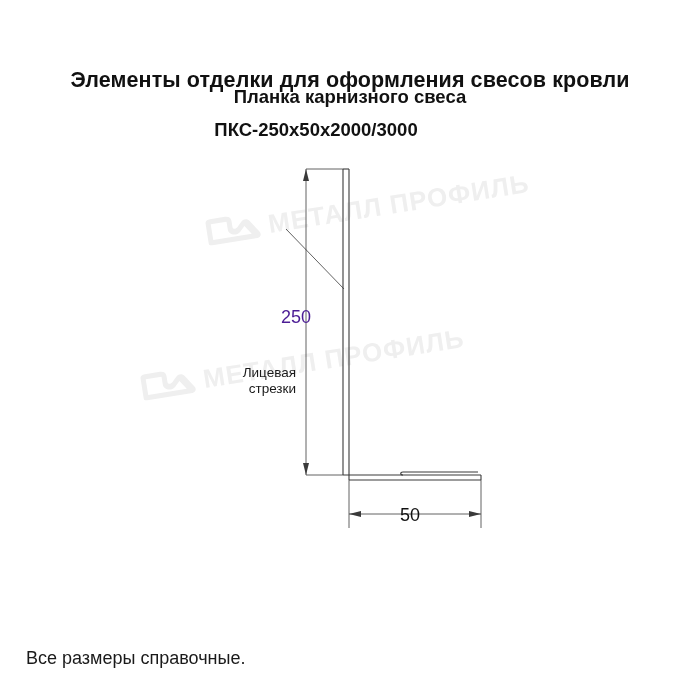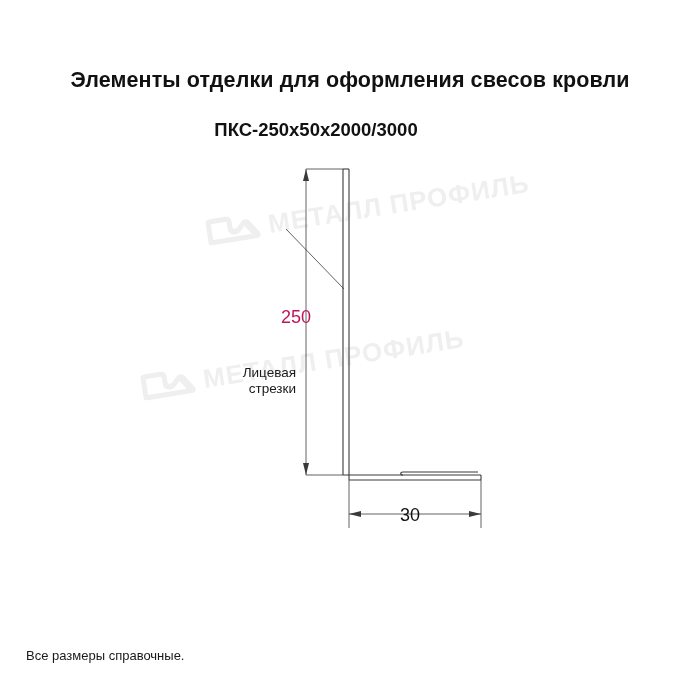--- a/index.html
+++ b/index.html
@@ -63,57 +63,58 @@
     position: absolute;
     top: 150px;
     left: 0;
     width: 700px;
     height: 420px;
     pointer-events: none;
   }
   .footer {
     position: absolute;
     left: 26px;
-    font-size: 13px;
+    font-size: 18px;
     color: #1a1a1a;
     white-space: nowrap;
   }
   .footer.l1 { top: 648px; }
   .footer.l2 { top: 668px; }
   .label-face {
     position: absolute;
     left: 212px;
     top: 215px;
     width: 84px;
     text-align: right;
     font-size: 13.5px;
     line-height: 16px;
     color: #1a1a1a;
   }
   .dim-250 {
     position: absolute;
     left: 281px;
     top: 307px;
     font-size: 18px;
-    color: #be185d;
+    color: #4c1d95;
   }
   .dim-50 {
     position: absolute;
     left: 400px;
     top: 505px;
     font-size: 18px;
     color: #111111;
   }
 </style>
 </head>
 <body>
 
 <div class="page">
 
   <div class="title">Элементы отделки для оформления свесов кровли</div>
+  <div class="subtitle1">Планка карнизного свеса</div>
   <div class="subtitle2">ПКС-250х50х2000/3000</div>
 
   <div class="watermarks">
     <svg width="700" height="420" viewBox="0 0 700 420" xmlns="http://www.w3.org/2000/svg">
       <g opacity="1" fill="#efefef">
 
         <g transform="translate(205,70) rotate(-9)">
           <path d="M0,24 L0,4 C0,1 2,0 5,0 L20,0 C24,0 26,2 26,5 L26,11 C26,14 29,14 31,12 L36,7 C38,5 42,5 44,8 L52,20 C54,23 52,26 49,26 L5,26 C2,26 0,26 0,24 Z M5,5 L5,21 L44,21 L38,12 L33,17 C29,21 21,19 21,13 L21,5 Z"></path>
           <text x="62" y="23" font-family="Liberation Sans, sans-serif" font-size="26" font-weight="bold" letter-spacing="1">МЕТАЛЛ ПРОФИЛЬ</text>
         </g>
@@ -167,17 +168,17 @@
       </g>
     </svg>
 
     <div class="label-face">
       <span>Лицевая</span><br>
       <span>стрезки</span>
     </div>
   </div>
 
   <div class="dim-250">250</div>
-  <div class="dim-50">30</div>
+  <div class="dim-50">50</div>
 
   <div class="footer l1">Все размеры справочные.</div>
 
 </div>
 
 </body></html>

